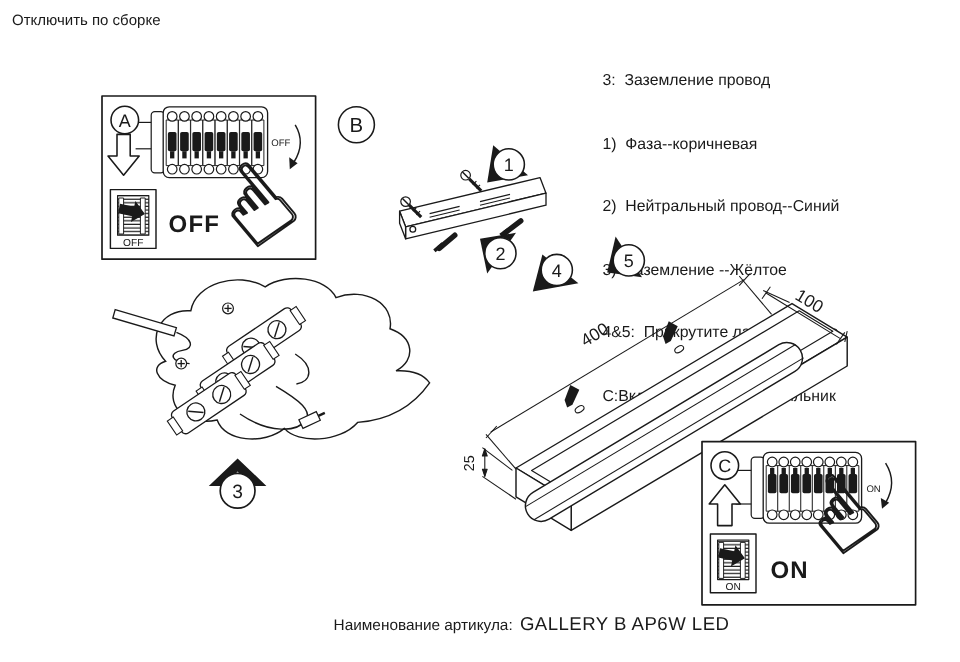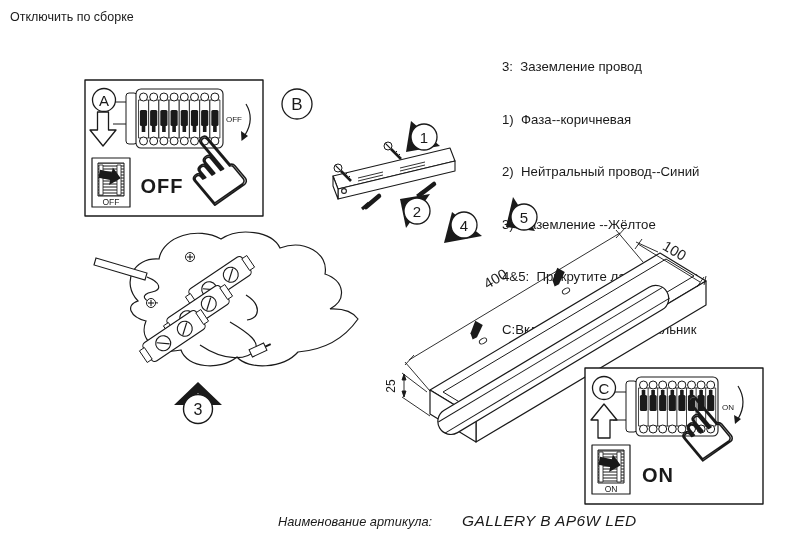--- a/index.html
+++ b/index.html
@@ -1,22 +1,22 @@
 <!DOCTYPE html>
 <html><head>
 <meta charset="utf-8">
 <style>
   html,body{margin:0;padding:0;}
   body{width:800px;height:552px;background:#ffffff;position:relative;overflow:hidden;
        font-family:"Liberation Sans",sans-serif;color:#1a1a1a;}
   .title{position:absolute;left:10px;top:10px;font-size:12.5px;}
   .instructions{position:absolute;left:502px;top:23px;font-size:13.2px;line-height:17.5px;white-space:pre;}
-  .footer{position:absolute;left:278px;top:512px;display:flex;align-items:baseline;gap:6px;font-style:italic;}
+  .footer{position:absolute;left:278px;top:512px;display:flex;align-items:baseline;gap:6px;}
   .footer .lbl{font-size:12.8px;}
-  .footer .art{font-size:15.5px;letter-spacing:.4px;margin-left:24px;}
+  .footer .art{font-size:15.5px;letter-spacing:.4px;}
   svg{position:absolute;left:0;top:0;}
   svg text{font-family:"Liberation Sans",sans-serif;fill:#1a1a1a;}
   .hand{font-family:"DejaVu Sans",sans-serif;fill:#ffffff;stroke:#1a1a1a;stroke-width:1.6px;}
 </style>
 </head>
 <body>
 
 <div class="title">Отключить по сборке</div>
 
 <div class="instructions">

